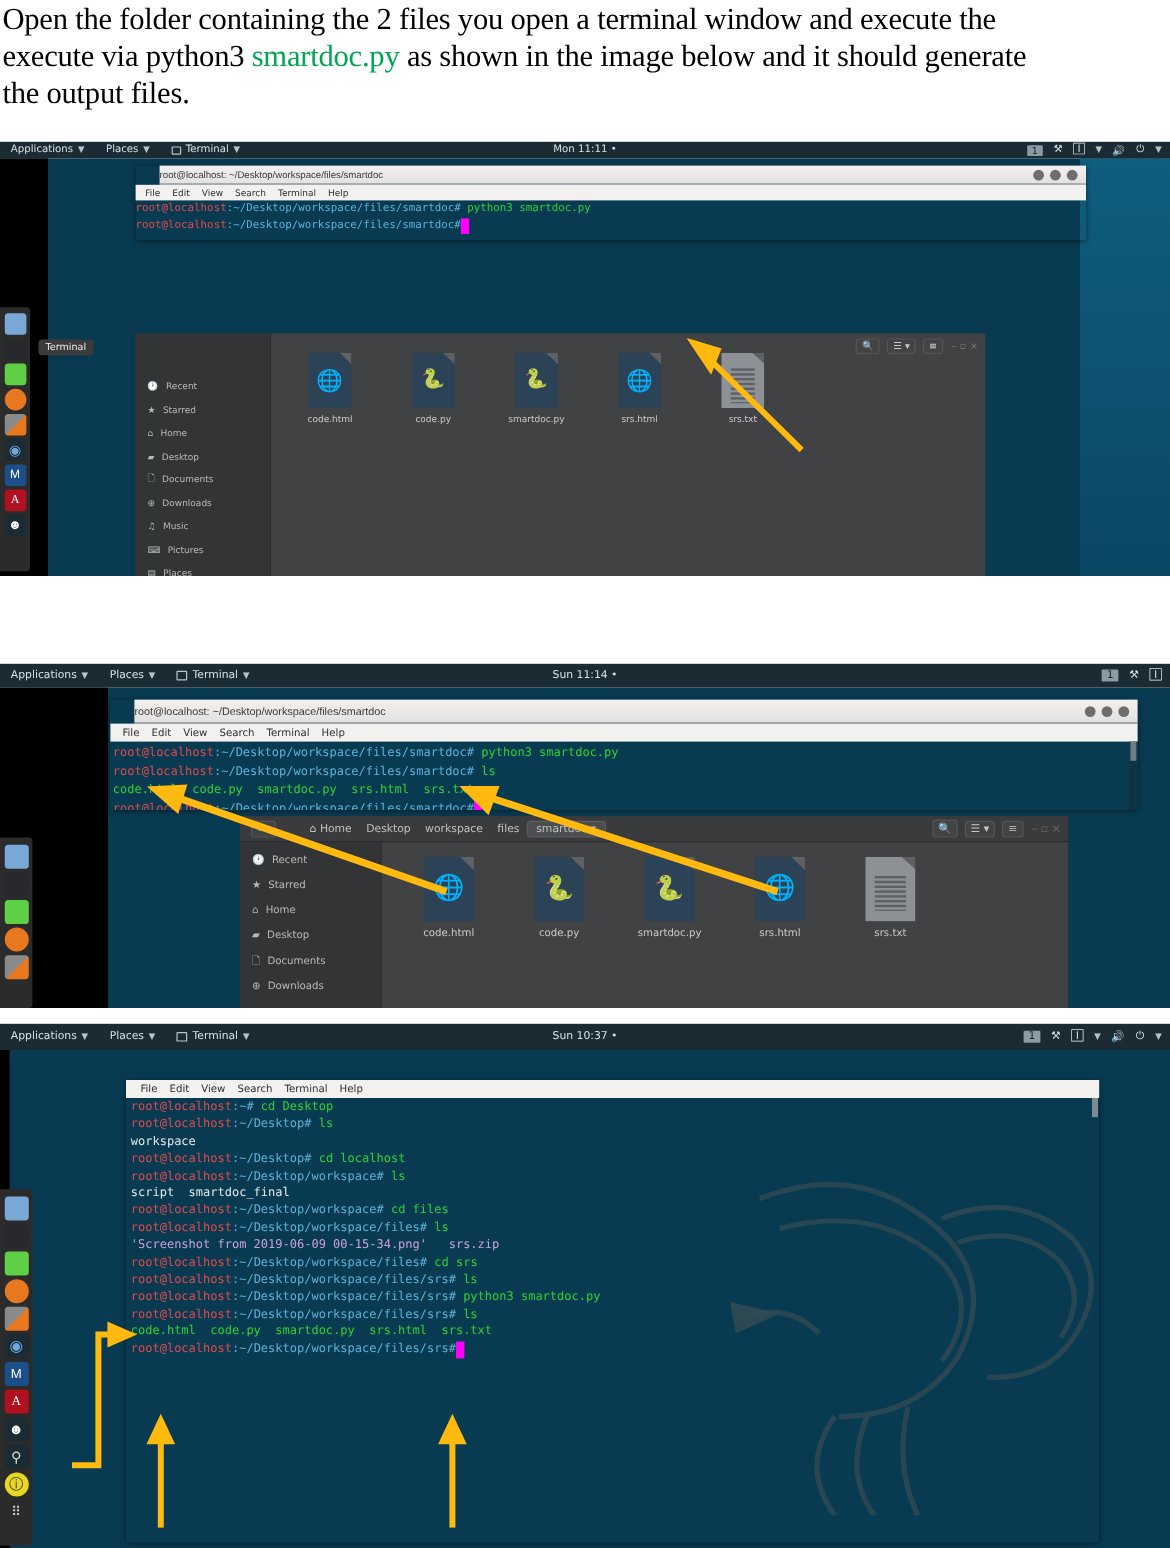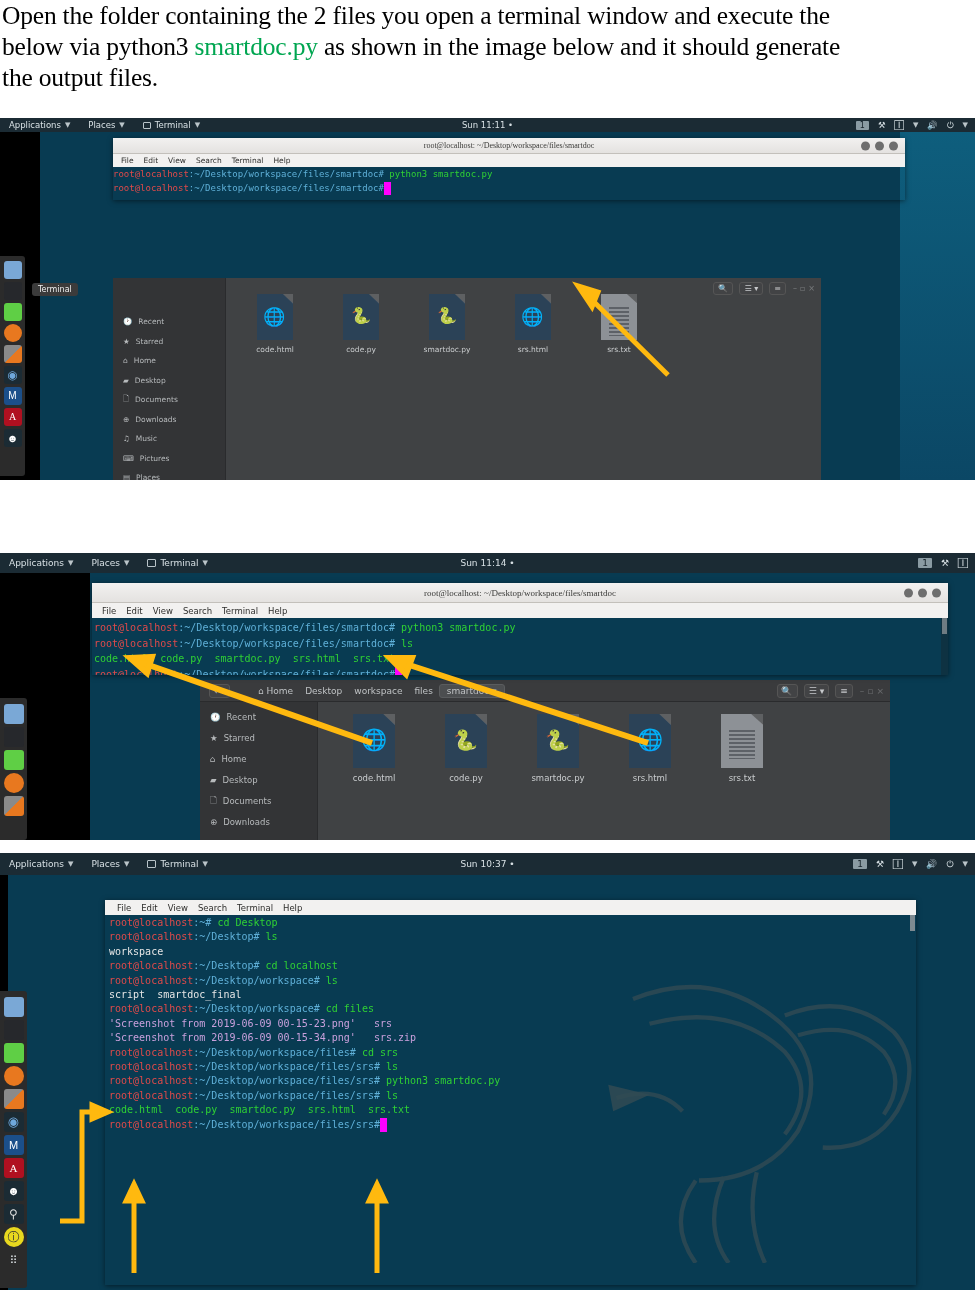--- a/index.html
+++ b/index.html
@@ -55,23 +55,24 @@
     position:absolute; background:#3b3b3b; color:#eee; font-size:8px;
     font-family:"DejaVu Sans", sans-serif; padding:2px 6px; border-radius:3px;
     white-space:nowrap;
   }
 
   
   .term { position:absolute; box-shadow:0 1px 5px rgba(0,0,0,.5); }
   .term-title {
     background:linear-gradient(#f2f1f0,#e4e2e0);
     border-bottom:1px solid #c3c0bb;
-    color:#3a3a38; font-family:Liberation Serif, serif;
-    display:flex; align-items:center; justify-content:center;
+    color:#3a3a38; font-family:Liberation Sans, sans-serif;
+    display:flex; align-items:center; 
     position:relative;
+    margin-left:20px;
   }
   .win-btns { position:absolute; right:7px; top:50%; transform:translateY(-50%); display:flex; gap:5px; }
   .wb { width:9px; height:9px; border-radius:50%; background:#6e6e6e; display:inline-block; }
   .term-menu {
     background:#f2f1f0; color:#2e2e2c;
     font-family:"DejaVu Sans", sans-serif;
     display:flex; align-items:center; gap:10px;
   }
   .term-body {
     background:#0b2b38;
@@ -122,21 +123,21 @@
   .dragon { position:absolute; opacity:.5; pointer-events:none; }
 </style>
 </head>
 <body>
 
 <div class="page">
 
   <div class="intro">
     <div><span>Open the folder containing the 2 files you open a terminal window and execute the</span></div>
     <div>
-      <span>below via python3 </span><span class="green">smartdoc.py</span><span> as shown in the image below and it should generate</span>
+      <span>execute via python3 </span><span class="green">smartdoc.py</span><span> as shown in the image below and it should generate</span>
     </div>
     <div><span>the output files.</span></div>
   </div>
 
   <div class="shot" style="left:0;top:118px;width:975px;height:362px;">
 
     <div class="wall" style="top:14px;height:348px;"></div>
     <div class="wall-black-left" style="top:14px;width:40px;height:348px;"></div>
     <div style="position:absolute;left:900px;top:14px;width:75px;height:348px;background:linear-gradient(180deg,#0e5e7d,#0b4765);"></div>
 
@@ -149,21 +150,21 @@
         <div class="gb-item">
           <span>Places</span>
             <span class="caret">▼</span>
         </div>
         <div class="gb-item">
           <span style="border:1px solid #b9c4c9;width:8px;height:7px;display:inline-block;border-radius:1px;"></span>
           <span>Terminal</span>
             <span class="caret">▼</span>
         </div>
       </div>
-      <div class="gb-center"><span>Sun 11:11</span> •</div>
+      <div class="gb-center"><span>Mon 11:11</span> •</div>
       <div class="gb-right">
         <span class="ws-badge">1</span>
         <span>⚒</span>
         <span>🄸</span>
         <span class="caret">▼</span>
         <span>🔊</span>
         <span>⏻</span>
         <span class="caret">▼</span>
       </div>
     </div>
@@ -563,21 +564,21 @@
         <span>Help</span>
       </div>
       <div class="term-body" style="height:349px;font-size:10px;line-height:14.4px;padding:1px 0 0 4px;background:transparent;">
         <div class="tline"><span class="c-red">root@localhost</span><span class="c-blue">:~#</span><span class="c-green"> cd Desktop</span></div>
         <div class="tline"><span class="c-red">root@localhost</span><span class="c-blue">:~/Desktop#</span><span class="c-green"> ls</span></div>
         <div class="tline c-white">workspace</div>
         <div class="tline"><span class="c-red">root@localhost</span><span class="c-blue">:~/Desktop#</span><span class="c-green"> cd localhost</span></div>
         <div class="tline"><span class="c-red">root@localhost</span><span class="c-blue">:~/Desktop/workspace#</span><span class="c-green"> ls</span></div>
         <div class="tline c-white">script  smartdoc_final</div>
         <div class="tline"><span class="c-red">root@localhost</span><span class="c-blue">:~/Desktop/workspace#</span><span class="c-green"> cd files</span></div>
-        <div class="tline c-pinkq">'Screenshot from 2019-06-09 00-15-23.png'   srs</div>
+        <div class="tline"><span class="c-red">root@localhost</span><span class="c-blue">:~/Desktop/workspace/files#</span><span class="c-green"> ls</span></div>
         <div class="tline c-pinkq">'Screenshot from 2019-06-09 00-15-34.png'   srs.zip</div>
         <div class="tline"><span class="c-red">root@localhost</span><span class="c-blue">:~/Desktop/workspace/files#</span><span class="c-green"> cd srs</span></div>
         <div class="tline"><span class="c-red">root@localhost</span><span class="c-blue">:~/Desktop/workspace/files/srs#</span><span class="c-green"> ls</span></div>
         <div class="tline"><span class="c-red">root@localhost</span><span class="c-blue">:~/Desktop/workspace/files/srs#</span><span class="c-green"> python3 smartdoc.py</span></div>
         <div class="tline"><span class="c-red">root@localhost</span><span class="c-blue">:~/Desktop/workspace/files/srs#</span><span class="c-green"> ls</span></div>
         <div class="tline c-green">code.html  code.py  smartdoc.py  srs.html  srs.txt</div>
         <div class="tline"><span class="c-red">root@localhost</span><span class="c-blue">:~/Desktop/workspace/files/srs#</span><span class="cursor">&nbsp;</span></div>
         <div class="scrollbar" style="background:transparent;">
             <i style="background:#7d8a91;"></i>
           </div>

